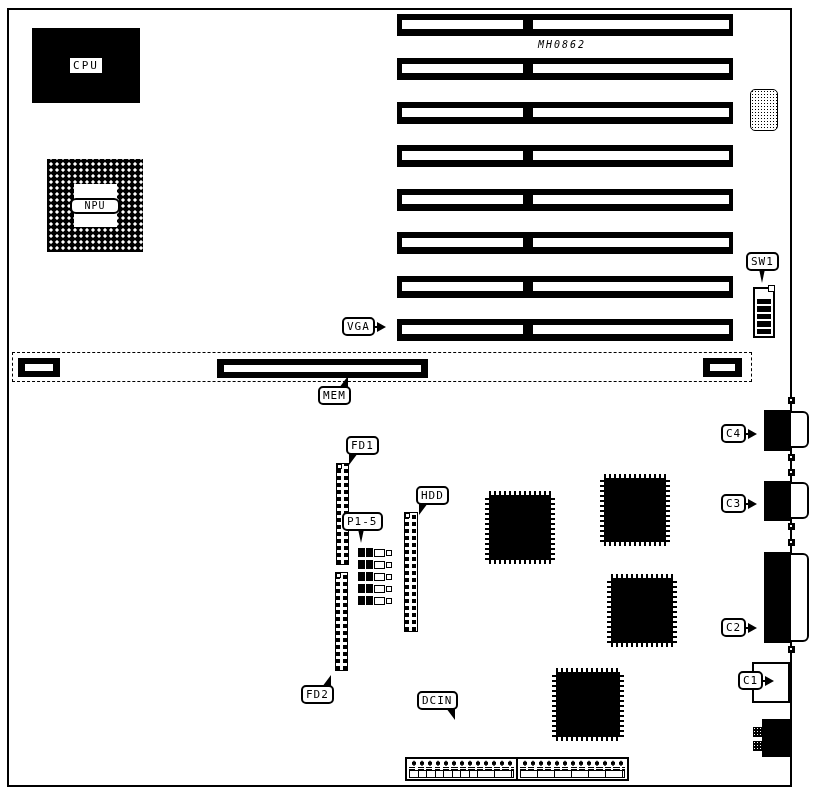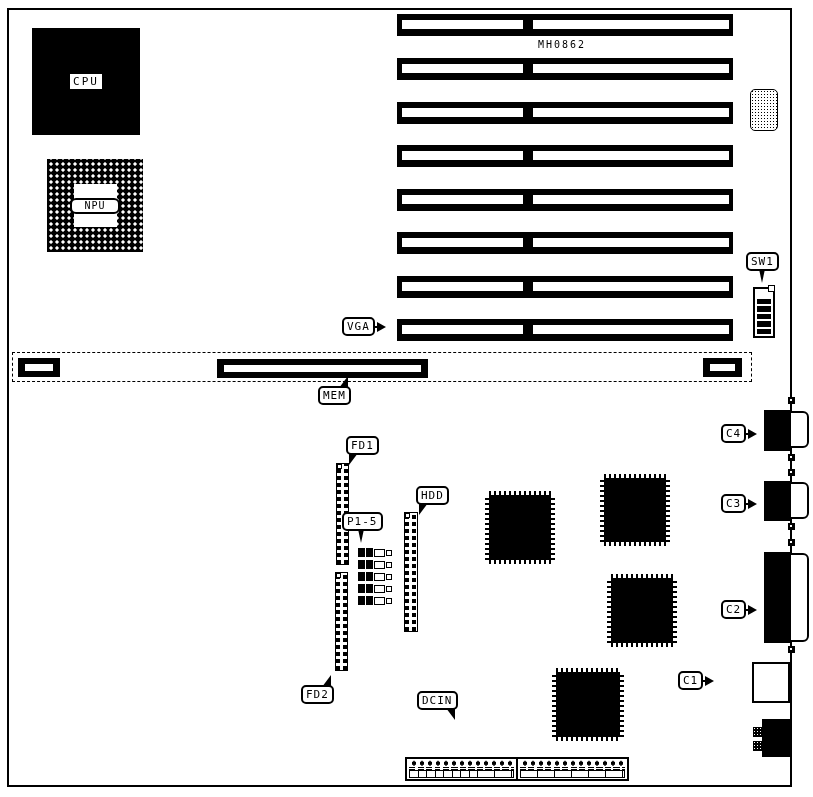--- a/index.html
+++ b/index.html
@@ -3,36 +3,36 @@
 <meta charset="utf-8">
 <style>
   html,body{margin:0;padding:0;background:#fff;}
   .canvas{position:relative;width:813px;height:797px;background:#fff;overflow:hidden;
           font-family:"DejaVu Sans Mono",monospace;color:#000;}
   .abs{position:absolute;}
   
   .board{left:7px;top:8px;width:785px;height:779px;border:2px solid #000;box-sizing:border-box;background:#fff;}
 
   
-  .cpu{left:32px;top:28px;width:108px;height:107px;background:#000;display:flex;align-items:center;justify-content:center;}
+  .cpu{left:32px;top:28px;width:108px;height:75px;background:#000;display:flex;align-items:center;justify-content:center;}
   .cpu-label{background:#fff;color:#000;font-size:11px;letter-spacing:2px;padding:1px 3px;line-height:13px;}
 
   
   .npu{left:47px;top:159px;width:96px;height:93px;background-color:#000;
        background-image:radial-gradient(circle,#fff 1.5px,rgba(0,0,0,0) 1.7px);
        background-size:6px 6px;background-position:1px 2px;
        display:flex;align-items:center;justify-content:center;}
   .npu-center{width:43px;height:43px;background:#fff;display:flex;align-items:center;justify-content:center;}
   .npu-label{border:2px solid #000;border-radius:6px;background:#fff;font-size:10px;letter-spacing:1px;padding:0 12px;line-height:12px;}
 
   
   .slot{left:397px;width:336px;height:22px;background:#000;}
   .slot .in-l{position:absolute;left:5px;top:6px;width:121px;height:9px;background:#fff;}
   .slot .in-r{position:absolute;left:136px;top:6px;width:196px;height:9px;background:#fff;}
-  .model-text{left:538px;top:39px;font-size:10px;letter-spacing:2px;}
+  .model-text{left:538px;top:39px;font-size:10px;letter-spacing:2px;font-style:italic;}
 
   
   .mem-zone{left:12px;top:352px;width:740px;height:30px;border:1px dashed #000;box-sizing:border-box;}
   .mem-mod{background:#000;}
   .mem-mod::after{content:"";position:absolute;left:7px;right:7px;top:6px;bottom:6px;background:#fff;}
 
   
   .pinheader{border:1px solid #000;box-sizing:content-box;background-color:#fff;
      background-image:repeating-linear-gradient(0deg,#000 0 4px,#fff 4px 7px),
                       repeating-linear-gradient(90deg,#000 0 4px,#fff 4px 7px);
@@ -253,15 +253,15 @@
   <div class="abs callout t-dc" style="left:746px;top:252px">SW1</div>
   <div class="abs callout t-r" style="left:342px;top:317px">VGA</div>
   <div class="abs callout t-ur" style="left:318px;top:386px">MEM</div>
   <div class="abs callout t-dl" style="left:346px;top:436px">FD1</div>
   <div class="abs callout t-dl" style="left:416px;top:486px">HDD</div>
   <div class="abs callout t-dc" style="left:342px;top:512px">P1-5</div>
   <div class="abs callout t-ur" style="left:301px;top:685px">FD2</div>
   <div class="abs callout t-dr" style="left:417px;top:691px">DCIN</div>
   <div class="abs callout t-r" style="left:721px;top:424px">C4</div>
   <div class="abs callout t-r" style="left:721px;top:494px">C3</div>
-  <div class="abs callout t-r" style="left:721px;top:600px">C2</div>
-  <div class="abs callout t-r" style="left:678px;top:671px">C1</div>
+  <div class="abs callout t-r" style="left:721px;top:618px">C2</div>
+  <div class="abs callout t-r" style="left:738px;top:671px">C1</div>
 </div>
 
 </body></html>

